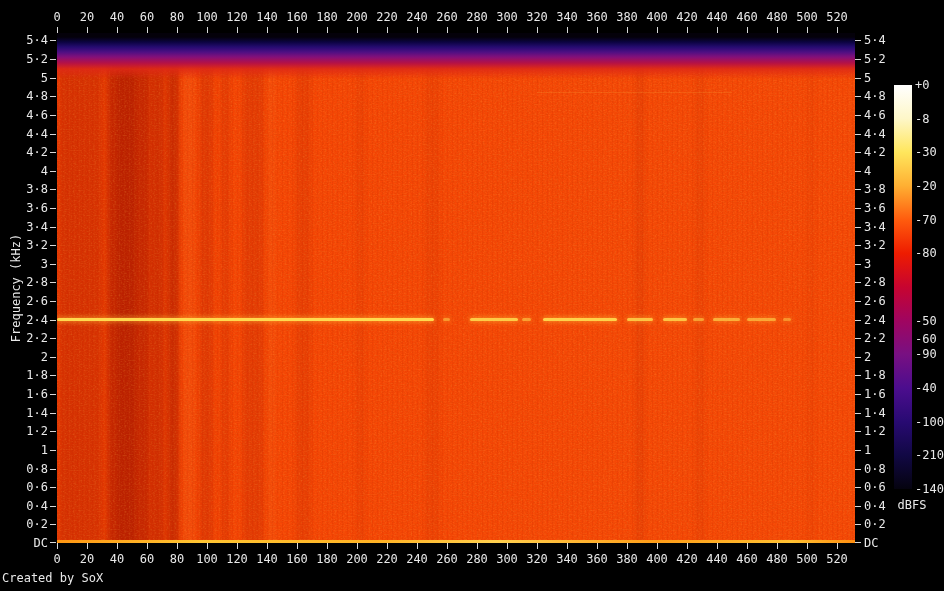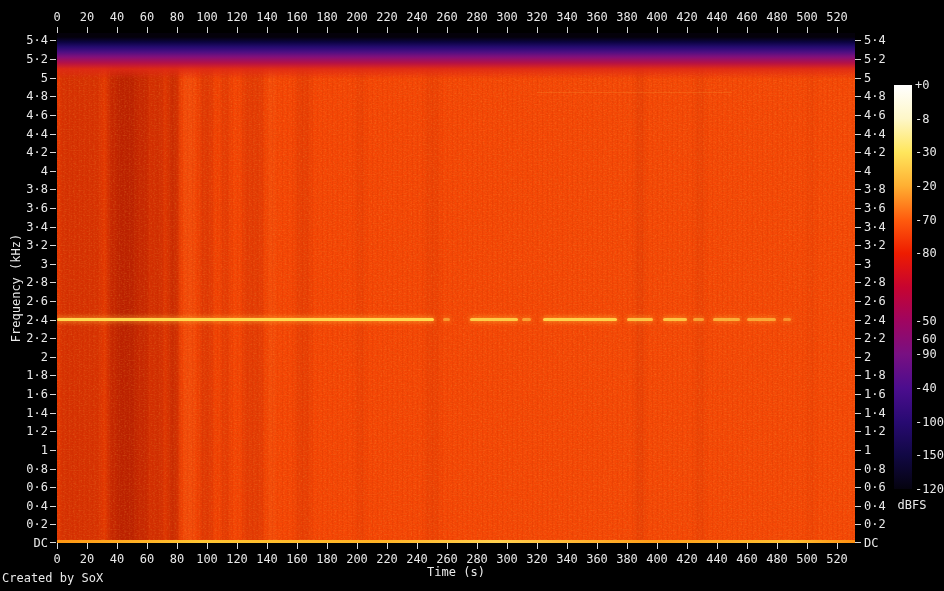--- a/index.html
+++ b/index.html
@@ -210,21 +210,20 @@
       <div class="num" style="left: 660px;">440</div>
       <div class="vtick" style="left: 690px;"></div>
       <div class="num" style="left: 690px;">460</div>
       <div class="vtick" style="left: 720px;"></div>
       <div class="num" style="left: 720px;">480</div>
       <div class="vtick" style="left: 750px;"></div>
       <div class="num" style="left: 750px;">500</div>
       <div class="vtick" style="left: 780px;"></div>
       <div class="num" style="left: 780px;">520</div>
     </div>
-  <div class="time-title">Time (s)</div>
 
   <div class="gutter gutter-left" id="freq-left">
       <div class="htick" style="top: 7px;"></div>
       <div class="num" style="top: 1px;">5·4</div>
       <div class="htick" style="top: 26px;"></div>
       <div class="num" style="top: 20px;">5·2</div>
       <div class="htick" style="top: 45px;"></div>
       <div class="num" style="top: 39px;">5</div>
       <div class="htick" style="top: 63px;"></div>
       <div class="num" style="top: 57px;">4·8</div>
@@ -343,19 +342,19 @@
       <div class="num" style="top: 27.6667px;">-8</div>
       <div class="num" style="top: 61.3333px;">-30</div>
       <div class="num" style="top: 95px;">-20</div>
       <div class="num" style="top: 128.667px;">-70</div>
       <div class="num" style="top: 162.333px;">-80</div>
       <div class="num" style="top: 204px; margin-top: 44px;">-60</div>
       <div class="num" style="top: 229.667px;">-50</div>
       <div class="num" style="top: 263.333px;">-90</div>
       <div class="num" style="top: 297px;">-40</div>
       <div class="num" style="top: 330.667px;">-100</div>
-      <div class="num" style="top: 364.333px;">-150</div>
-      <div class="num" style="top: 398px;">-120</div>
+      <div class="num" style="top: 364.333px;">-210</div>
+      <div class="num" style="top: 398px;">-140</div>
     </div>
   <div class="dbfs">dBFS</div>
 
   <div class="credit">Created by SoX</div>
 </div>
 
 </body></html>

